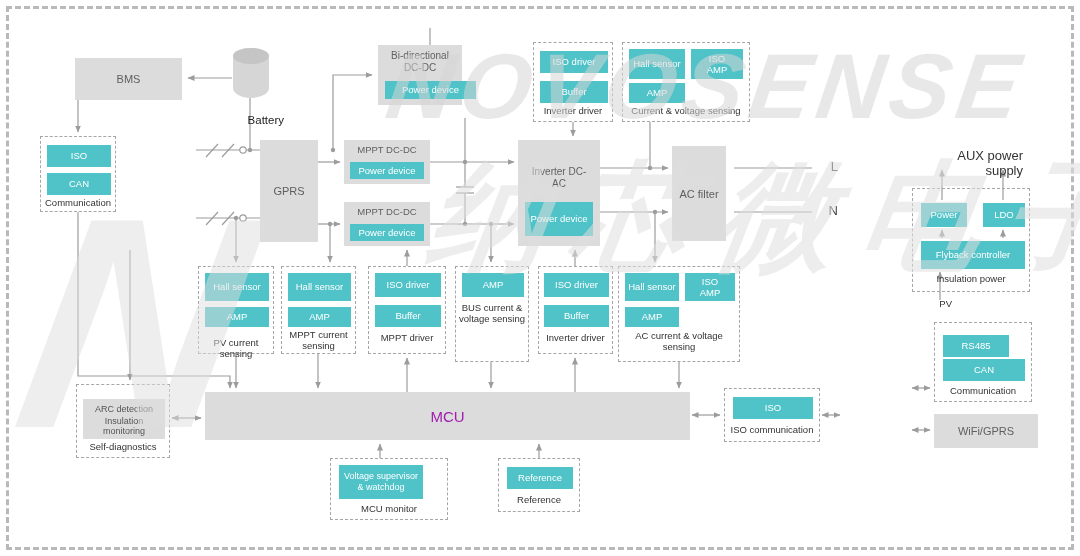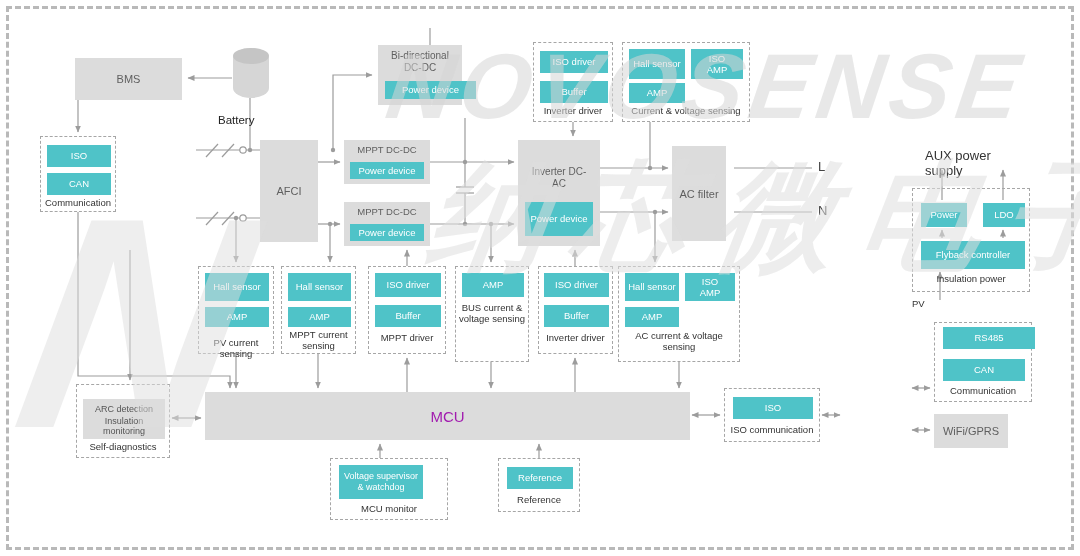--- a/index.html
+++ b/index.html
@@ -6,21 +6,21 @@
   html,body{background:#ffffff}
   body{font-family:"Liberation Sans","DejaVu Sans",sans-serif}
   .canvas{position:relative;width:1080px;height:556px;background:#fff;overflow:hidden}
   .frame{position:absolute;inset:6px;border:3px dashed #b9b9b9;pointer-events:none;z-index:3}
   .lines{position:absolute;left:0;top:0;width:1080px;height:556px;z-index:1}
   .blk{position:absolute;background:var(--block-gray,#dcdcdc);color:#5f5f5f;display:flex;align-items:center;justify-content:center;text-align:center;font-size:11px;z-index:2}
   .blk-title{position:absolute;left:0;right:0;text-align:center;font-size:10px;color:#5f5f5f;line-height:1.2}
   .teal{position:absolute;background:var(--teal,#4fc3c8);color:#fff;display:flex;align-items:center;justify-content:center;text-align:center;font-size:9.5px;line-height:1.2;padding:1px 2px;white-space:pre-line;z-index:2}
   .grp{position:absolute;border:1px dashed #a6a6a6;z-index:2}
   .cap{position:absolute;left:0;right:0;text-align:center;font-size:9.5px;color:#333;line-height:1.15}
-  .lbl{position:absolute;font-size:10px;color:#333;z-index:2;text-align:left}
+  .lbl{position:absolute;font-size:10px;color:#333;z-index:2;text-align:right}
   .gray-sm{position:absolute;background:var(--block-gray,#dcdcdc);color:#555;display:flex;align-items:center;justify-content:center;text-align:center;font-size:9px;line-height:1.15;z-index:2}
   .cyl{position:absolute;background:#d6d6d6;border-radius:18px/10px;z-index:2}
   .cyl-top{position:absolute;left:0;top:0;width:100%;height:16px;border-radius:50%;background:#c5c5c5}
   .wm{position:absolute;pointer-events:none;z-index:9;white-space:nowrap;color:rgba(214,214,214,.55);font-style:italic;font-weight:700}
   .wm-brand{left:388px;top:34px;font-size:92px;letter-spacing:6px;transform:skewX(-8deg)}
   .wm-cn{left:430px;top:138px;font-size:118px;letter-spacing:26px;transform:skewX(-8deg);color:rgba(222,222,222,.55)}
   .wm-logo{left:28px;top:150px;font-size:300px;font-weight:800;transform:skewX(-10deg);color:rgba(222,222,222,.5)}
 </style>
 </head>
 <body>
@@ -132,21 +132,21 @@
     <div class="teal" style="left:6px;top:40px;width:56px;height:20px">AMP</div>
     <div class="cap" style="top:63px">Current &amp; voltage sensing</div>
   </div>
 
   <div class="grp" style="left:40px;top:136px;width:76px;height:76px">
     <div class="teal" style="left:6px;top:8px;width:64px;height:22px">ISO</div>
     <div class="teal" style="left:6px;top:36px;width:64px;height:22px">CAN</div>
     <div class="cap" style="top:61px">Communication</div>
   </div>
 
-  <div class="blk" style="left:260px;top:140px;width:58px;height:102px">AFCI</div>
+  <div class="blk" style="left:260px;top:140px;width:58px;height:102px">GPRS</div>
 
   <div class="blk" style="left:344px;top:140px;width:86px;height:44px">
     <div class="blk-title" style="top:4px;font-size:9.5px">MPPT DC-DC</div>
     <div class="teal" style="left:6px;top:22px;width:74px;height:17px">Power device</div>
   </div>
   <div class="blk" style="left:344px;top:202px;width:86px;height:44px">
     <div class="blk-title" style="top:4px;font-size:9.5px">MPPT DC-DC</div>
     <div class="teal" style="left:6px;top:22px;width:74px;height:17px">Power device</div>
   </div>
 
@@ -215,26 +215,26 @@
 
   <div class="blk" style="left:205px;top:392px;width:485px;height:48px;font-size:15px;color:#a21caf">MCU</div>
 
   <div class="grp" style="left:724px;top:388px;width:96px;height:54px">
     <div class="teal" style="left:8px;top:8px;width:80px;height:22px">ISO</div>
     <div class="cap" style="top:36px">ISO communication</div>
   </div>
 
 
   <div class="grp" style="left:934px;top:322px;width:98px;height:80px">
-    <div class="teal" style="left:8px;top:4px;width:92px;height:22px">RS485</div>
+    <div class="teal" style="left:8px;top:12px;width:66px;height:22px">RS485</div>
     <div class="teal" style="left:8px;top:36px;width:82px;height:22px">CAN</div>
     <div class="cap" style="top:63px">Communication</div>
   </div>
 
-  <div class="blk" style="left:934px;top:414px;width:74px;height:34px">WiFi/GPRS</div>
+  <div class="blk" style="left:934px;top:414px;width:104px;height:34px">WiFi/GPRS</div>
 
   <div class="grp" style="left:330px;top:458px;width:118px;height:62px">
     <div class="teal" style="left:8px;top:6px;width:84px;height:34px;font-size:9px">Voltage supervisor &amp; watchdog</div>
     <div class="cap" style="top:45px">MCU monitor</div>
   </div>
 
   <div class="grp" style="left:498px;top:458px;width:82px;height:54px">
     <div class="teal" style="left:8px;top:8px;width:66px;height:22px">Reference</div>
     <div class="cap" style="top:36px">Reference</div>
   </div>

